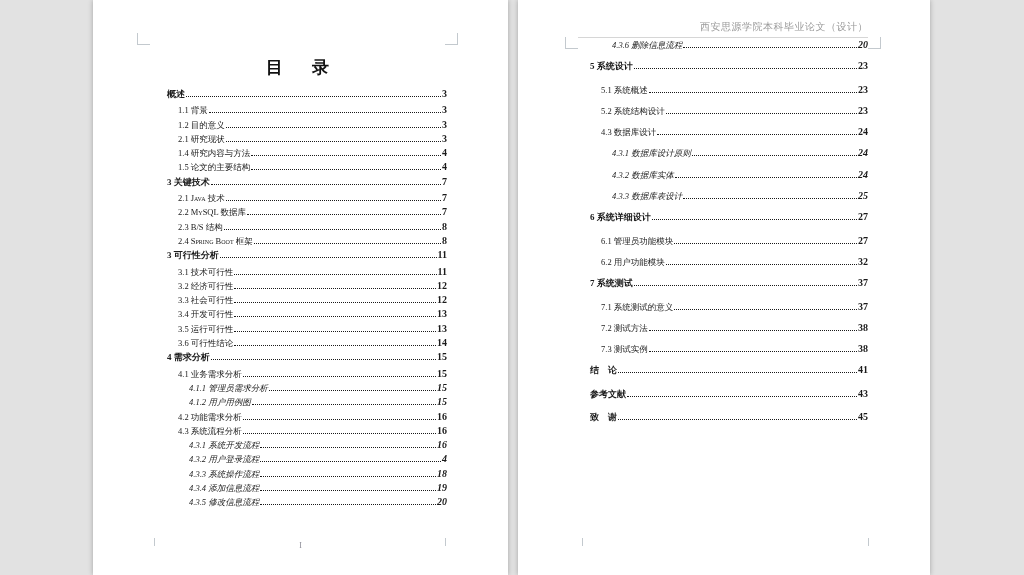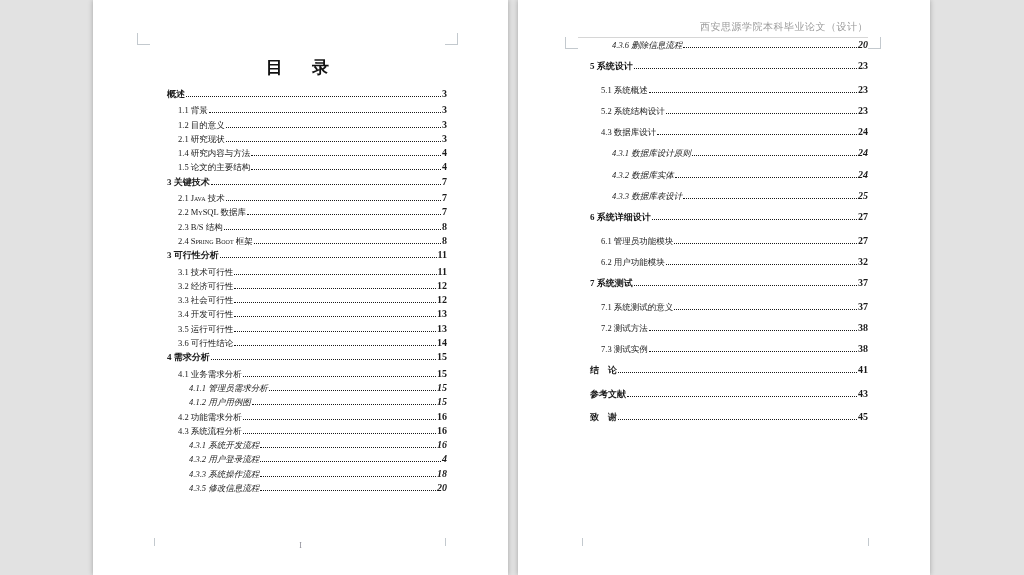--- a/index.html
+++ b/index.html
@@ -207,20 +207,25 @@
         <span class="t">4.3.2 用户登录流程</span>
         <span class="dots"></span>
         <span class="pg">4</span>
       </div>
       <div class="toc-row lv3">
         <span class="t">4.3.3 系统操作流程</span>
         <span class="dots"></span>
         <span class="pg">18</span>
       </div>
       <div class="toc-row lv3">
+        <span class="t">4.3.4 添加信息流程</span>
+        <span class="dots"></span>
+        <span class="pg">19</span>
+      </div>
+      <div class="toc-row lv3">
         <span class="t">4.3.5 修改信息流程</span>
         <span class="dots"></span>
         <span class="pg">20</span>
       </div>
     </div>
   <div class="page-number">I</div>
 </div>
 
 <div class="page" id="page2">
   <div class="running-header">西安思源学院本科毕业论文（设计）</div>

